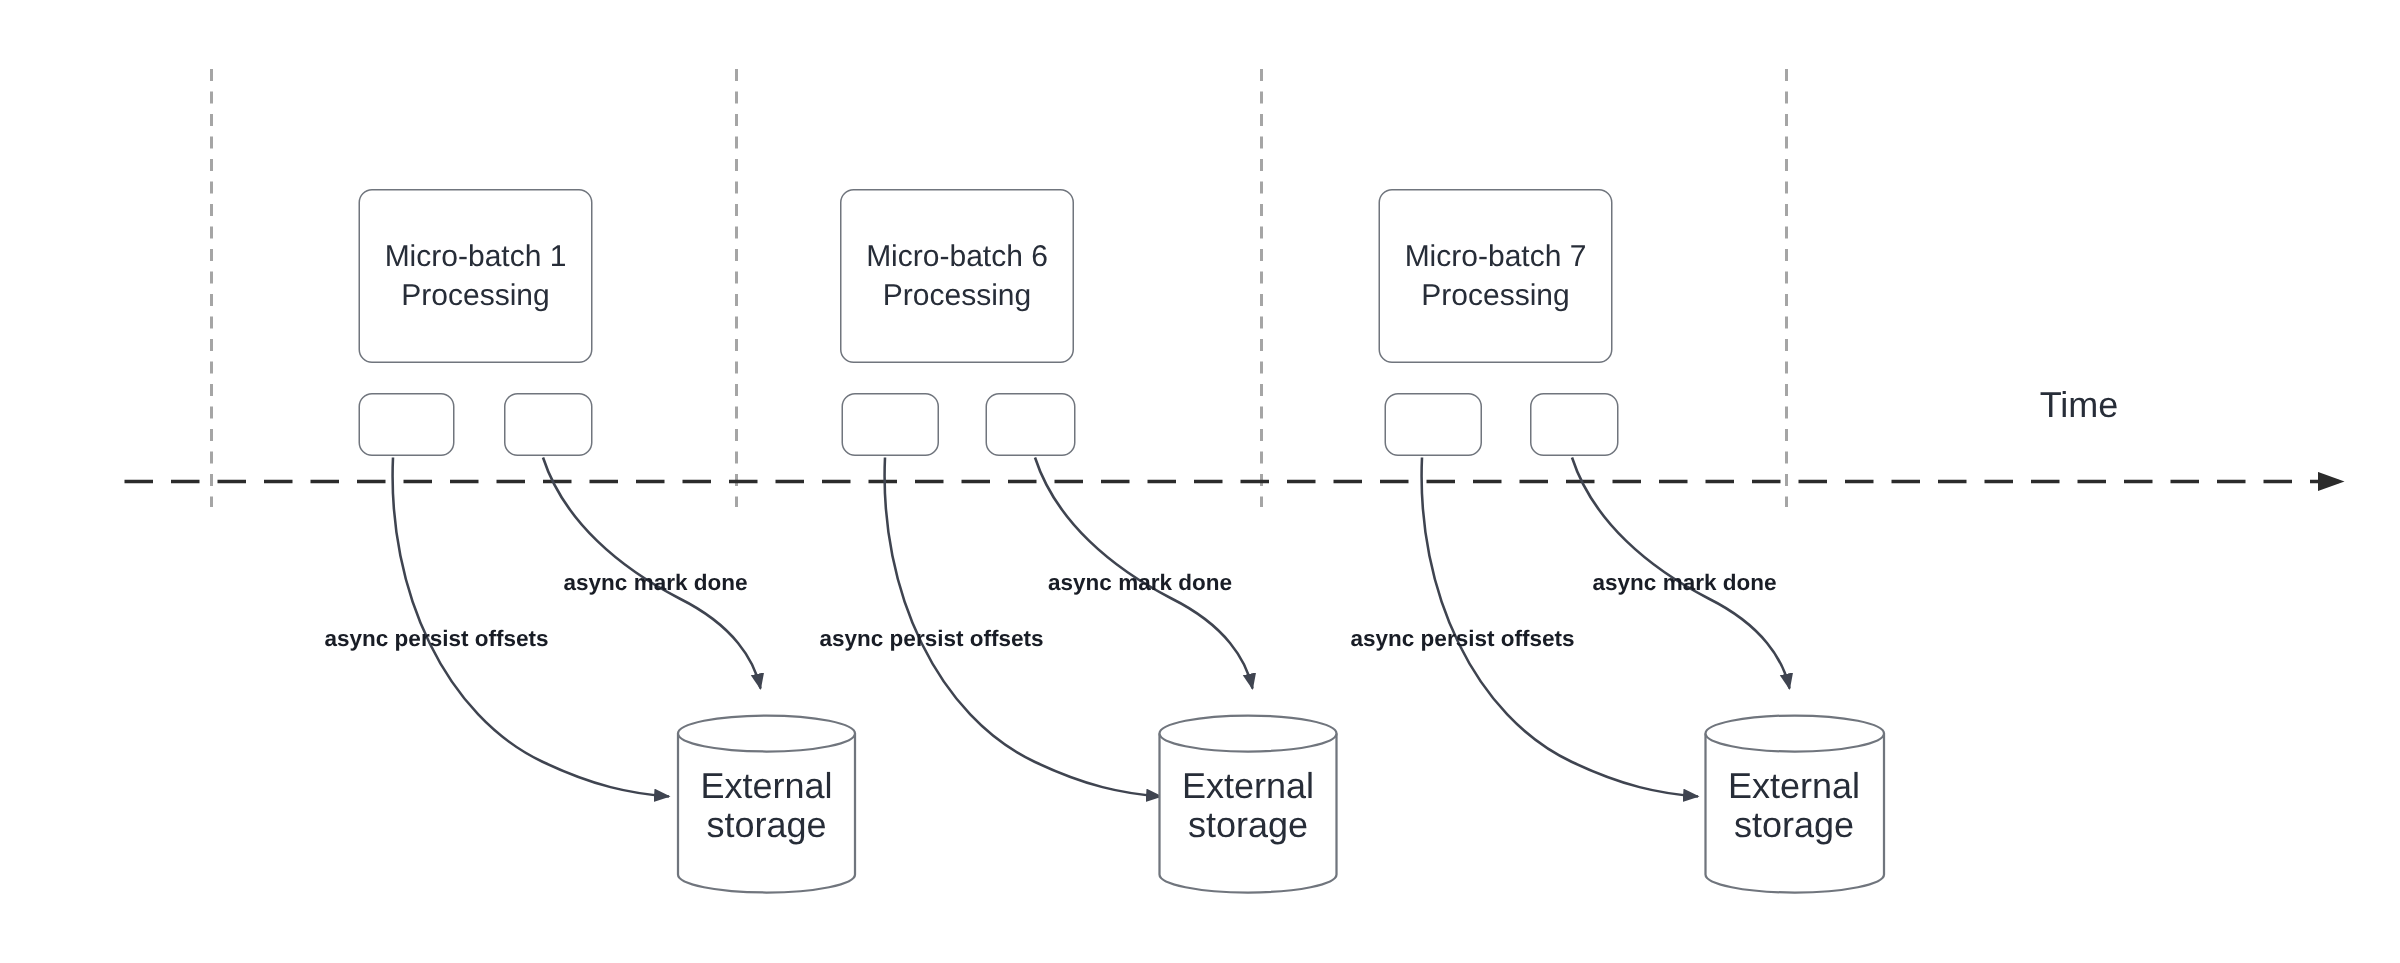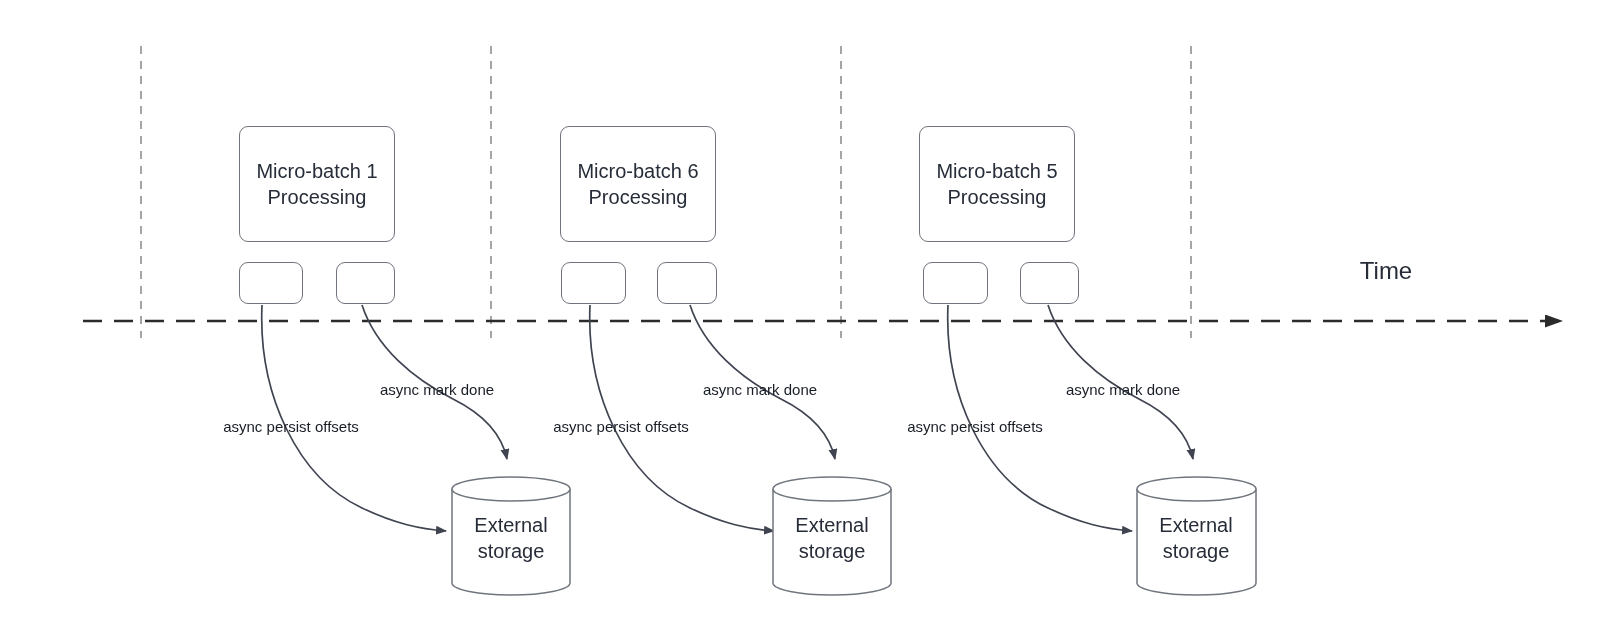--- a/index.html
+++ b/index.html
@@ -13,25 +13,25 @@
     position:absolute;width:156px;height:116px;border:1.5px solid #70757d;border-radius:9px;
     background:#ffffff;display:flex;flex-direction:column;align-items:center;justify-content:center;
     color:#272d38;font-size:20px;line-height:26px;text-align:center;box-sizing:border-box;
   }
   .smallbox{
     position:absolute;height:42px;border:1.5px solid #70757d;border-radius:9px;
     background:#ffffff;box-sizing:border-box;
   }
   .edge-label{
     position:absolute;transform:translate(-50%,-50%);white-space:nowrap;
-    font-size:15px;font-weight:400;color:#191d26;
+    font-size:15px;font-weight:700;color:#191d26;
   }
   .storage-label{
     position:absolute;transform:translateX(-50%);text-align:center;white-space:nowrap;
-    font-size:20px;line-height:26px;color:#272d38;
+    font-size:24px;line-height:26px;color:#272d38;
   }
   .time-label{
     position:absolute;font-size:24px;color:#272d38;white-space:nowrap;
     transform:translate(-50%,-50%);
   }
 </style>
 </head>
 <body>
 
 <div class="canvas">
@@ -78,21 +78,21 @@
 
   <div class="bigbox" style="left:239px;top:126px">
     <div>Micro-batch 1</div>
     <div>Processing</div>
   </div>
   <div class="bigbox" style="left:560px;top:126px">
     <div>Micro-batch 6</div>
     <div>Processing</div>
   </div>
   <div class="bigbox" style="left:919px;top:126px">
-    <div>Micro-batch 5</div>
+    <div>Micro-batch 7</div>
     <div>Processing</div>
   </div>
 
   <div class="smallbox" style="left:239px;top:262px;width:64px"></div>
   <div class="smallbox" style="left:336px;top:262px;width:59px"></div>
   <div class="smallbox" style="left:561px;top:262px;width:65px"></div>
   <div class="smallbox" style="left:657px;top:262px;width:60px"></div>
   <div class="smallbox" style="left:923px;top:262px;width:65px"></div>
   <div class="smallbox" style="left:1020px;top:262px;width:59px"></div>
 

